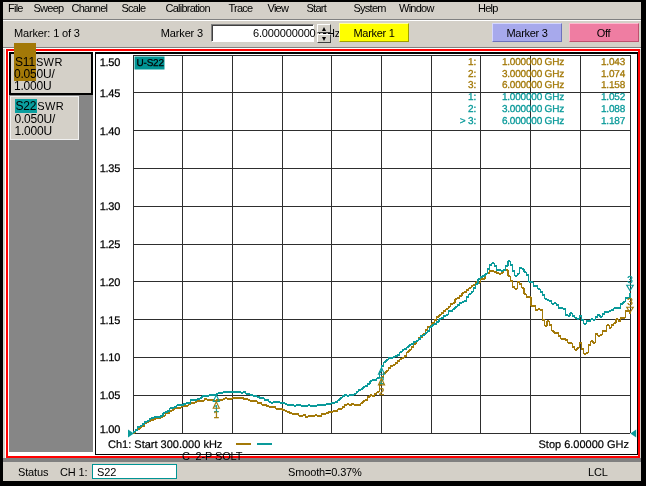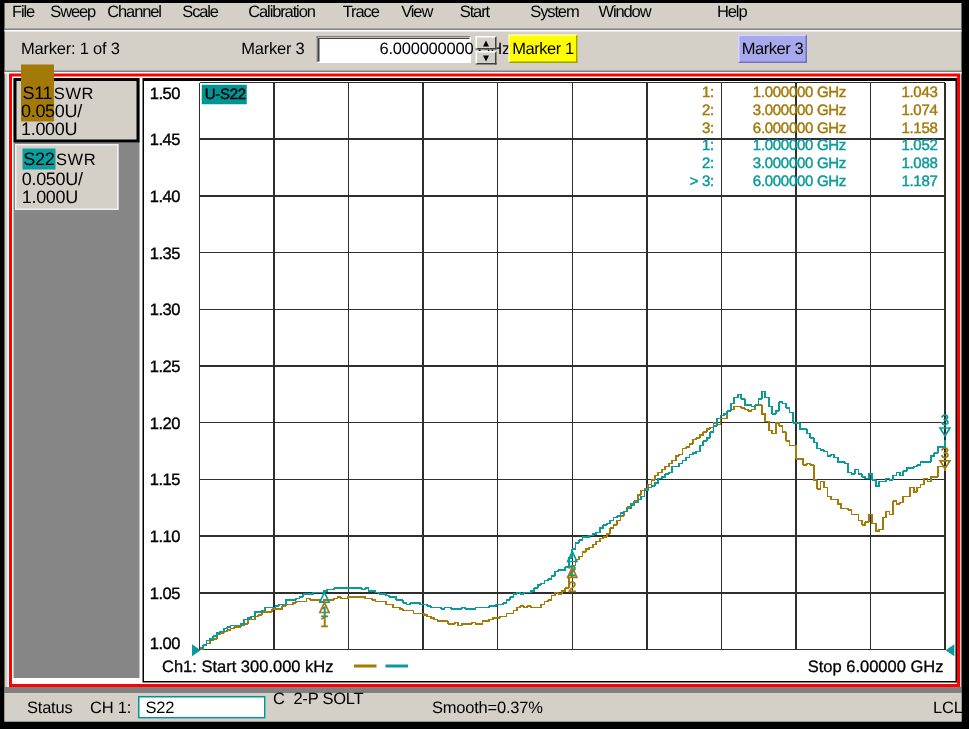--- a/index.html
+++ b/index.html
@@ -2,21 +2,21 @@
 <html><head>
 <meta charset="utf-8">
 <style>
 * { margin:0; padding:0; box-sizing:border-box; }
 html,body { width:646px; height:486px; background:#000; overflow:hidden;
   font-family:"Liberation Sans", sans-serif; }
 #frame { position:absolute; left:3px; top:2px; width:638px; height:479px; background:#d4d0c8; }
 .abs { position:absolute; }
 .menu-item { position:absolute; top:0; font-size:11px; letter-spacing:-0.75px; color:#000; white-space:pre; }
 .t11 { font-size:11px; letter-spacing:-0.15px; color:#000; white-space:pre; }
-.btn { position:absolute; top:20.5px; width:46px; height:19.5px; font-size:11px; letter-spacing:-0.3px;
+.btn { position:absolute; top:20.5px; width:70px; height:19.5px; font-size:11px; letter-spacing:-0.3px;
   text-align:center; line-height:18px; color:#000; }
 </style>
 </head>
 <body>
 <div id="frame">
 
   <div class="menu-item" style="left:5px;">File</div>
   <div class="menu-item" style="left:30.5px;">Sweep</div>
   <div class="menu-item" style="left:68.5px;">Channel</div>
   <div class="menu-item" style="left:118.5px;">Scale</div>
@@ -40,20 +40,21 @@
 
   <div class="abs" style="left:314px;top:22px;width:14px;height:9px;background:#d4d0c8;
        border-top:1px solid #fff;border-left:1px solid #fff;border-right:1px solid #404040;border-bottom:1px solid #404040;"></div>
   <div class="abs" style="left:318.5px;top:25px;width:0;height:0;border-left:2.5px solid transparent;border-right:2.5px solid transparent;border-bottom:4px solid #000;"></div>
   <div class="abs" style="left:314px;top:31.5px;width:14px;height:9px;background:#d4d0c8;
        border-top:1px solid #fff;border-left:1px solid #fff;border-right:1px solid #404040;border-bottom:1px solid #404040;"></div>
   <div class="abs" style="left:318.5px;top:34.5px;width:0;height:0;border-left:2.5px solid transparent;border-right:2.5px solid transparent;border-top:4px solid #000;"></div>
 
   <div class="btn" style="left:336px;background:#ffff00;border:1px solid;border-color:#ffffa0 #a0a000 #a0a000 #ffffa0;">Marker 1</div>
   <div class="btn" style="left:489px;background:#a7a9ec;border:1px solid;border-color:#d4d6ff #6e72bc #6e72bc #d4d6ff;">Marker 3</div>
+  <div class="btn" style="left:565.5px;background:#ef7da2;border:1px solid;border-color:#ffb8d0 #c0506e #c0506e #ffb8d0;">Off</div>
 
   <div class="abs" style="left:0;top:45px;width:638px;height:1px;background:#808080;"></div>
   <div class="abs" style="left:0;top:46px;width:638px;height:1px;background:#fff;"></div>
 
   <div class="abs" style="left:2px;top:46px;width:635px;height:411px;background:#fff;"></div>
   <div class="abs" style="left:3px;top:47px;width:634px;height:409px;border:2px solid #ff0000;"></div>
 
   <div class="abs" style="left:6px;top:50px;width:84px;height:400px;background:#868686;"></div>
 
   <div class="abs" style="left:6px;top:50px;width:84px;height:43px;background:#d4d0c8;border:2px solid #000;font-size:12px;letter-spacing:-0.2px;">
@@ -171,16 +172,16 @@
     <polygon points="128,429.5 133.8,433.5 128,437.5" fill="#0a9a9a"></polygon>
     <polygon points="636.2,429.5 630.4,433.5 636.2,437.5" fill="#0a9a9a"></polygon>
   </svg>
 
   <div class="abs" style="left:0;top:456px;width:638px;height:4px;background:#808080;"></div>
   <div class="abs" style="left:0;top:460px;width:638px;height:19px;background:#d4d0c8;"></div>
   <div class="abs t11" style="left:15px;top:464px;">Status</div>
   <div class="abs t11" style="left:57px;top:464px;">CH 1:</div>
   <div class="abs" style="left:89px;top:462px;width:85px;height:15px;background:#fff;border:1px solid #009494;"></div>
   <div class="abs t11" style="left:94px;top:464px;">S22</div>
-  <div class="abs t11" style="left:179px;top:458px;text-align:right;">C  2-P SOLT</div>
+  <div class="abs t11" style="left:179px;top:448px;text-align:right;">C  2-P SOLT</div>
   <div class="abs t11" style="left:285px;top:464px;">Smooth=0.37%</div>
-  <div class="abs t11" style="left:619px;top:464px;">LCL</div>
+  <div class="abs t11" style="left:585px;top:464px;">LCL</div>
 </div>
 
 </body></html>

